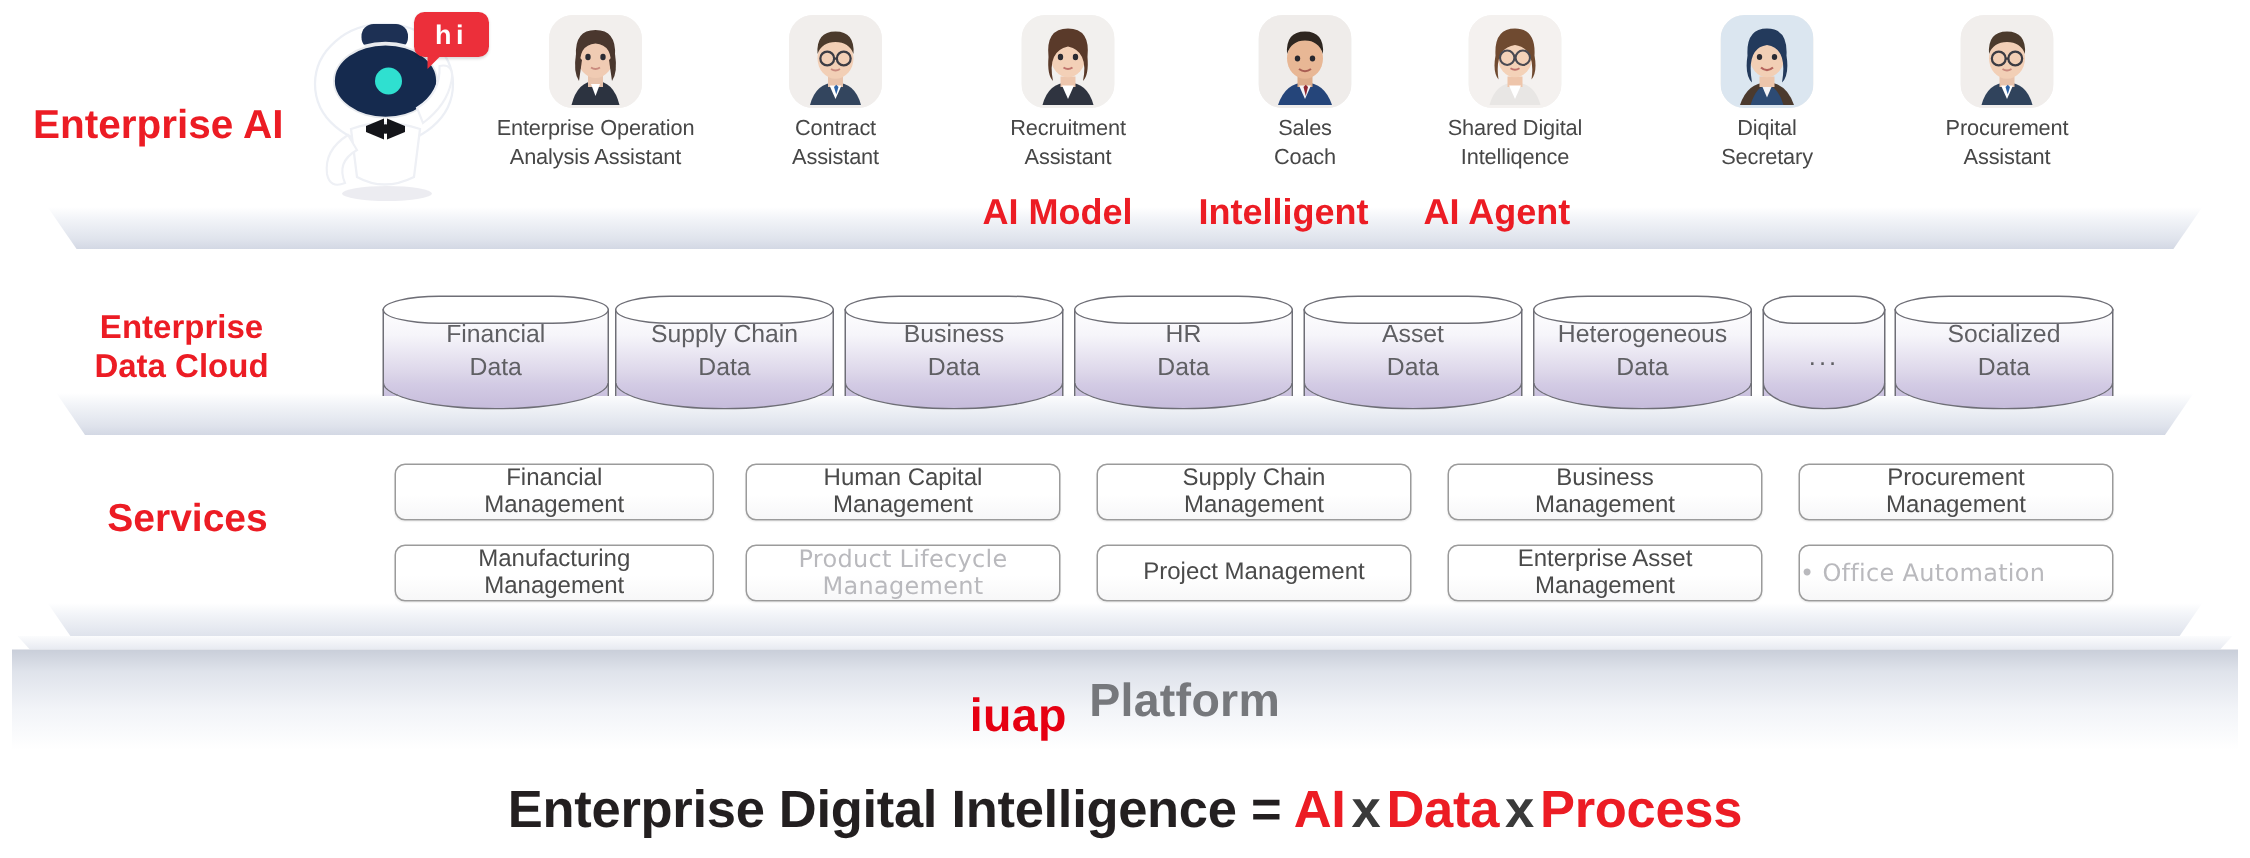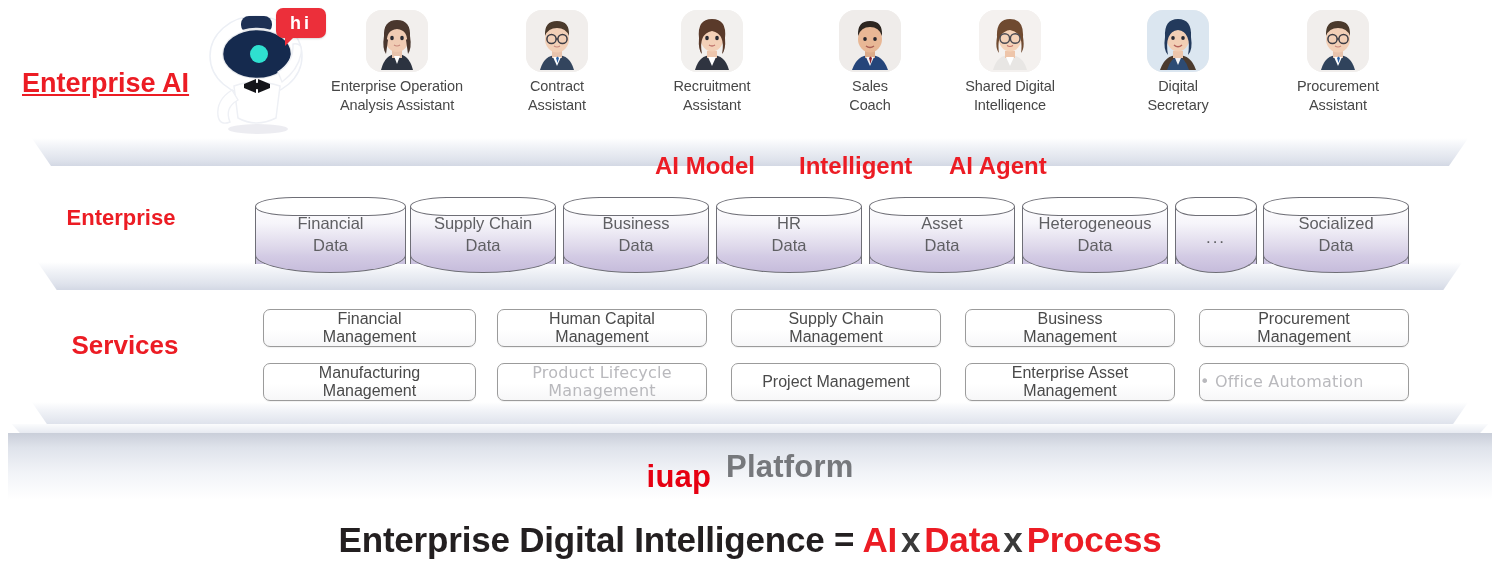--- a/index.html
+++ b/index.html
@@ -38,21 +38,21 @@
     font-size:31px;font-weight:bold;letter-spacing:.2px;
   }
   .plabel .iu{color:#e60012;margin-top:20px;}
   .plabel .pf{color:#76787c;margin-left:15px;}
 
   
   .rowtitle{
     position:absolute;color:#ec1c24;font-weight:bold;line-height:1.18;
     text-align:center;
   }
-  .rowtitle.t1{left:10px;top:68px;width:220px;font-size:27px;text-align:left;padding-left:12px;text-decoration:underline;}
+  .rowtitle.t1{left:10px;top:68px;width:220px;font-size:27px;text-align:left;padding-left:12px;}
   .rowtitle.t2{left:6px;top:205px;width:230px;font-size:22px;}
   .rowtitle.t3{left:0px;top:330px;width:250px;font-size:26px;}
 
   
   .robot{position:absolute;left:196px;top:8px;width:132px;height:130px;}
   .bubble{
     position:absolute;left:80px;top:0px;width:50px;height:30px;
     background:#ec2f3a;border-radius:7px;
     display:flex;align-items:center;justify-content:center;
     color:#ffffff;font-size:18px;font-weight:bold;letter-spacing:3px;
@@ -68,21 +68,21 @@
   .agent .face{
     width:62px;height:62px;margin:0 auto;border-radius:16px;overflow:hidden;
     background:#f3f1ef;display:block;
   }
   .agent .nm{
     margin-top:5px;font-size:14.5px;color:#474747;line-height:1.32;
     letter-spacing:-0.1px;
   }
 
   
-  .subtag{position:absolute;color:#ec1c24;font-weight:bold;font-size:24px;white-space:nowrap;margin-top:24px;}
+  .subtag{position:absolute;color:#ec1c24;font-weight:bold;font-size:24px;white-space:nowrap;}
 
   
   .cyl{position:absolute;height:76px;}
   .cyl .body{
     position:absolute;left:0;top:9px;width:100%;height:58px;
     background:linear-gradient(to bottom,#fefeff 0%,#f6f5fa 30%,#ddd7ea 72%,#c9c0de 100%);
     border-left:1px solid #6e6e76;border-right:1px solid #6e6e76;
     box-sizing:border-box;
   }
   .cyl .bot{
@@ -130,20 +130,21 @@
   <div class="slab l1"></div>
   <div class="slab l2"></div>
   <div class="slab l3"></div>
 
   <div class="rowtitle t1">
     <span>Enterprise AI</span>
   </div>
 
   <div class="rowtitle t2">
     <div>Enterprise</div>
+    <div>Data Cloud</div>
   </div>
 
   <div class="rowtitle t3">
     <div>Services</div>
   </div>
 
   <div class="robot">
     <svg width="132" height="130" viewBox="0 0 132 130">
       <ellipse cx="62" cy="121" rx="30" ry="5" fill="#e9e9ef" opacity=".85"></ellipse>
 

